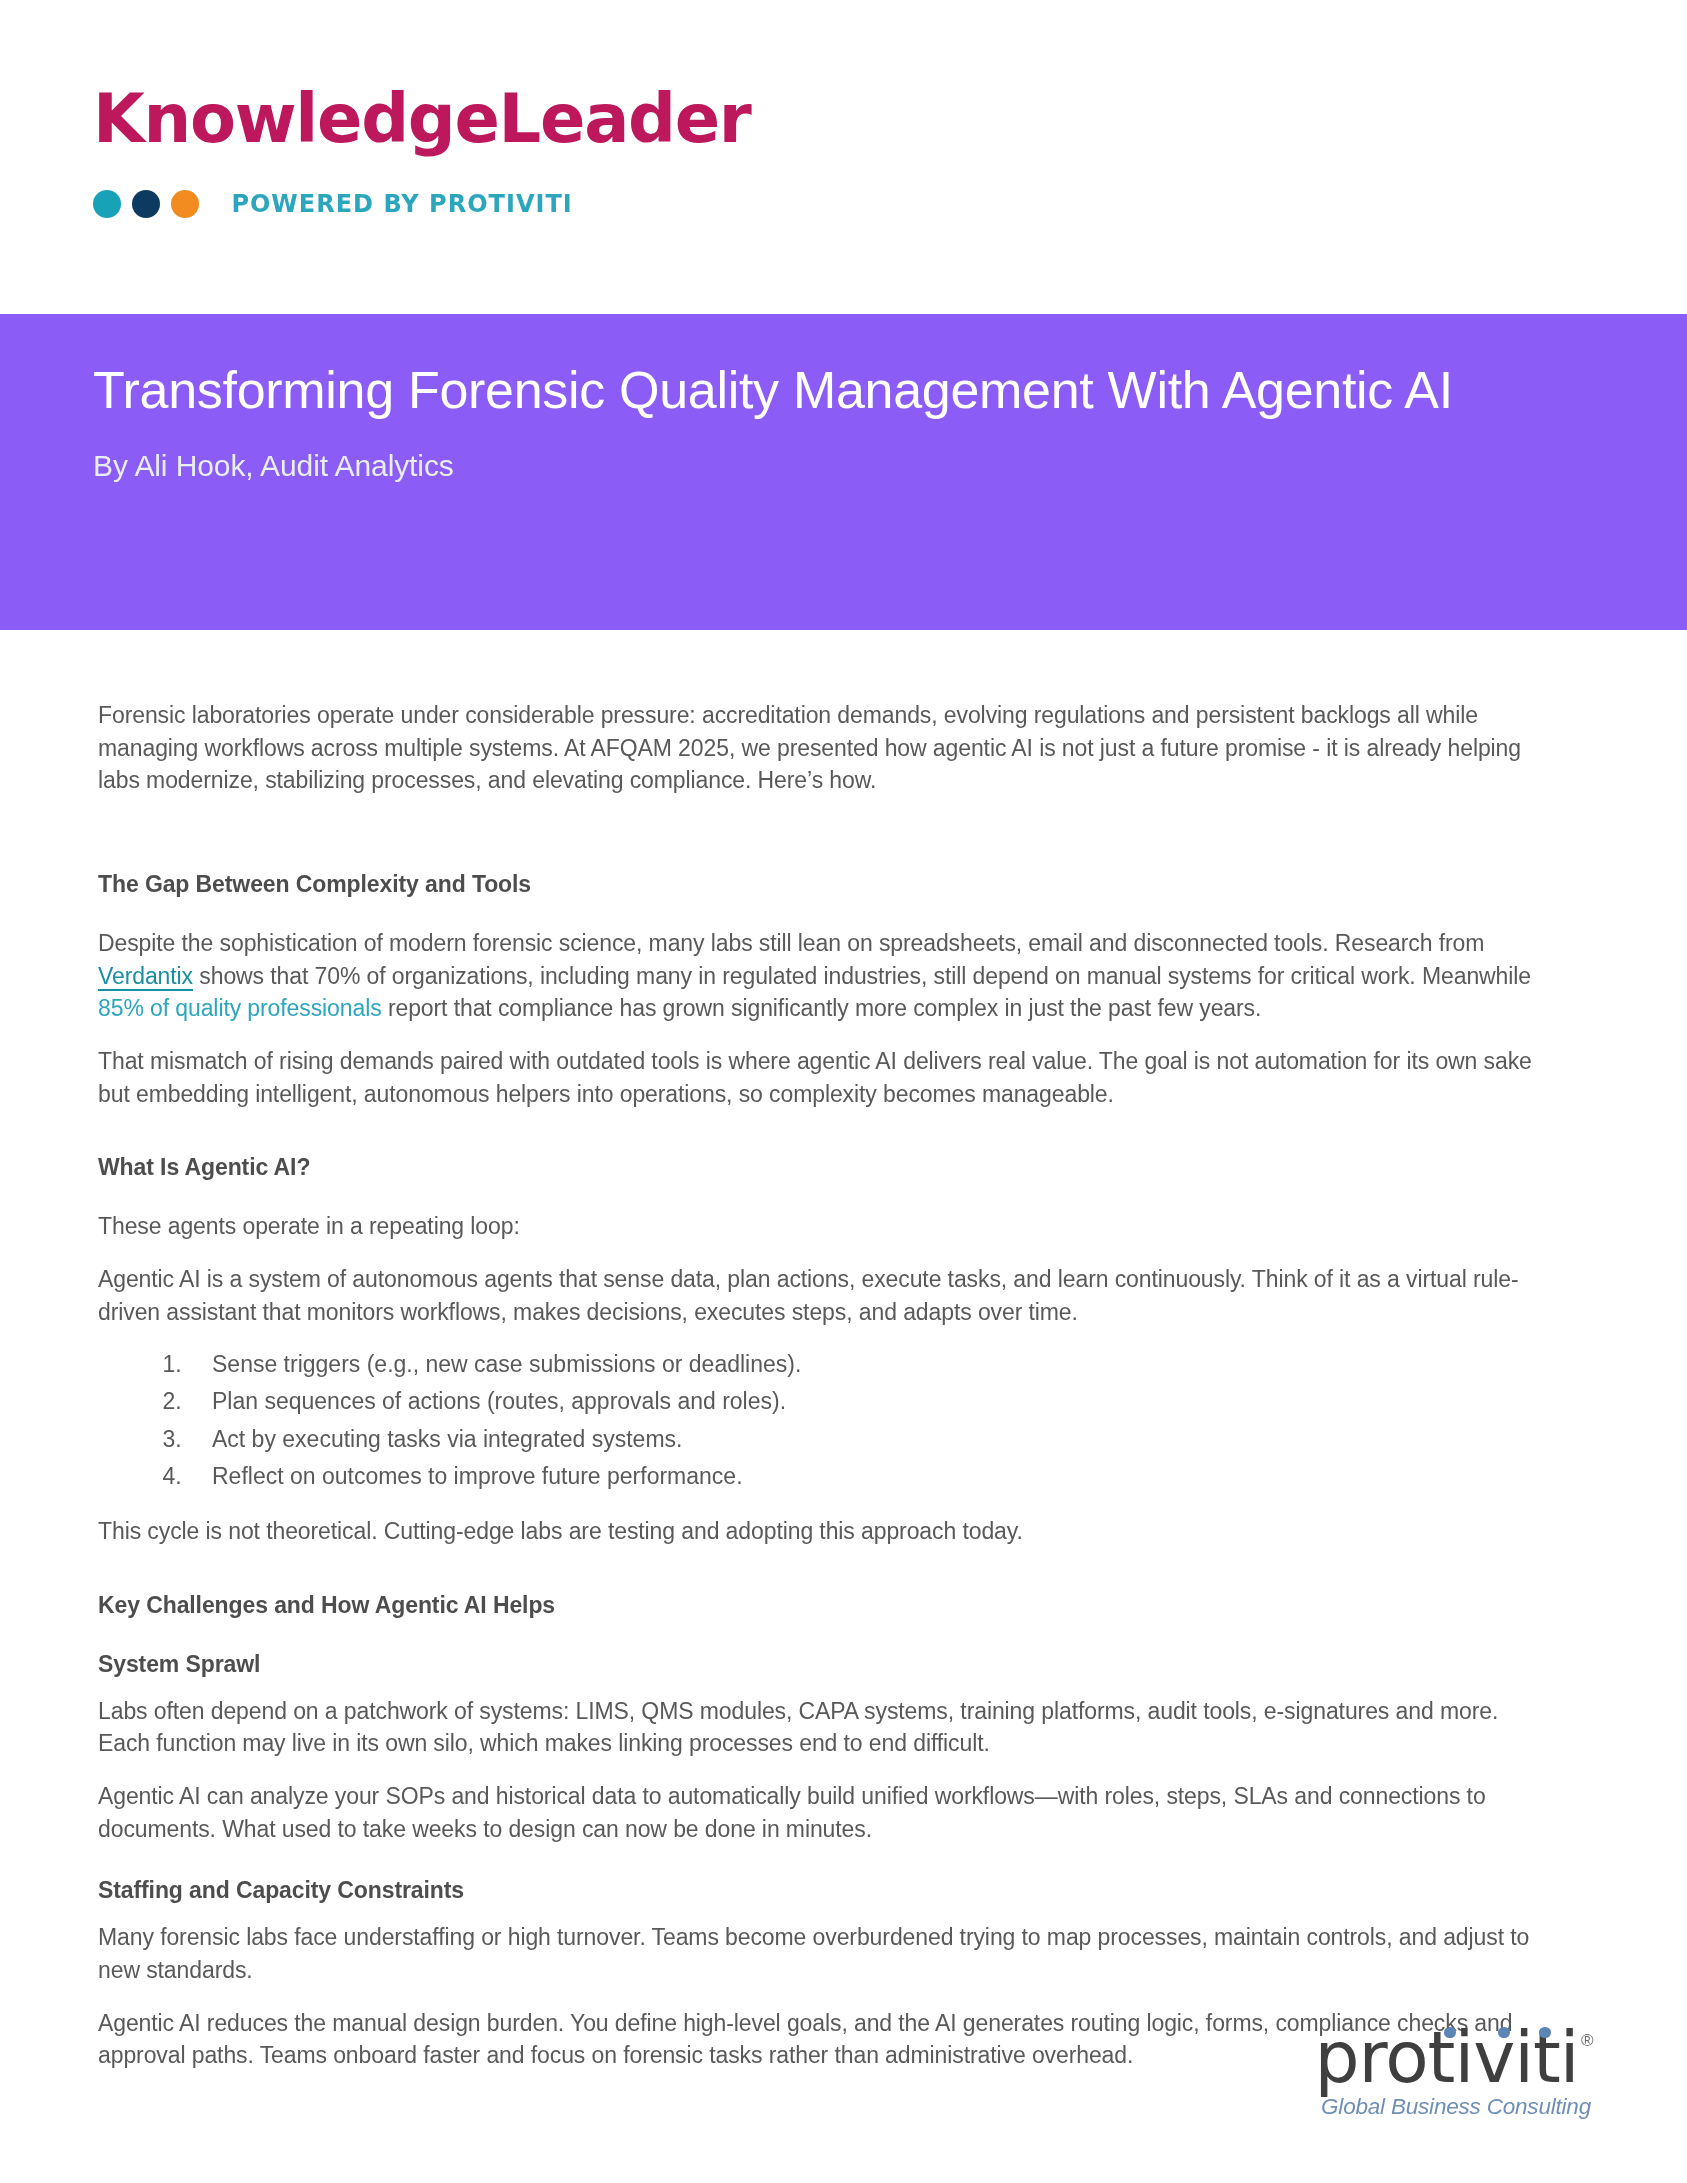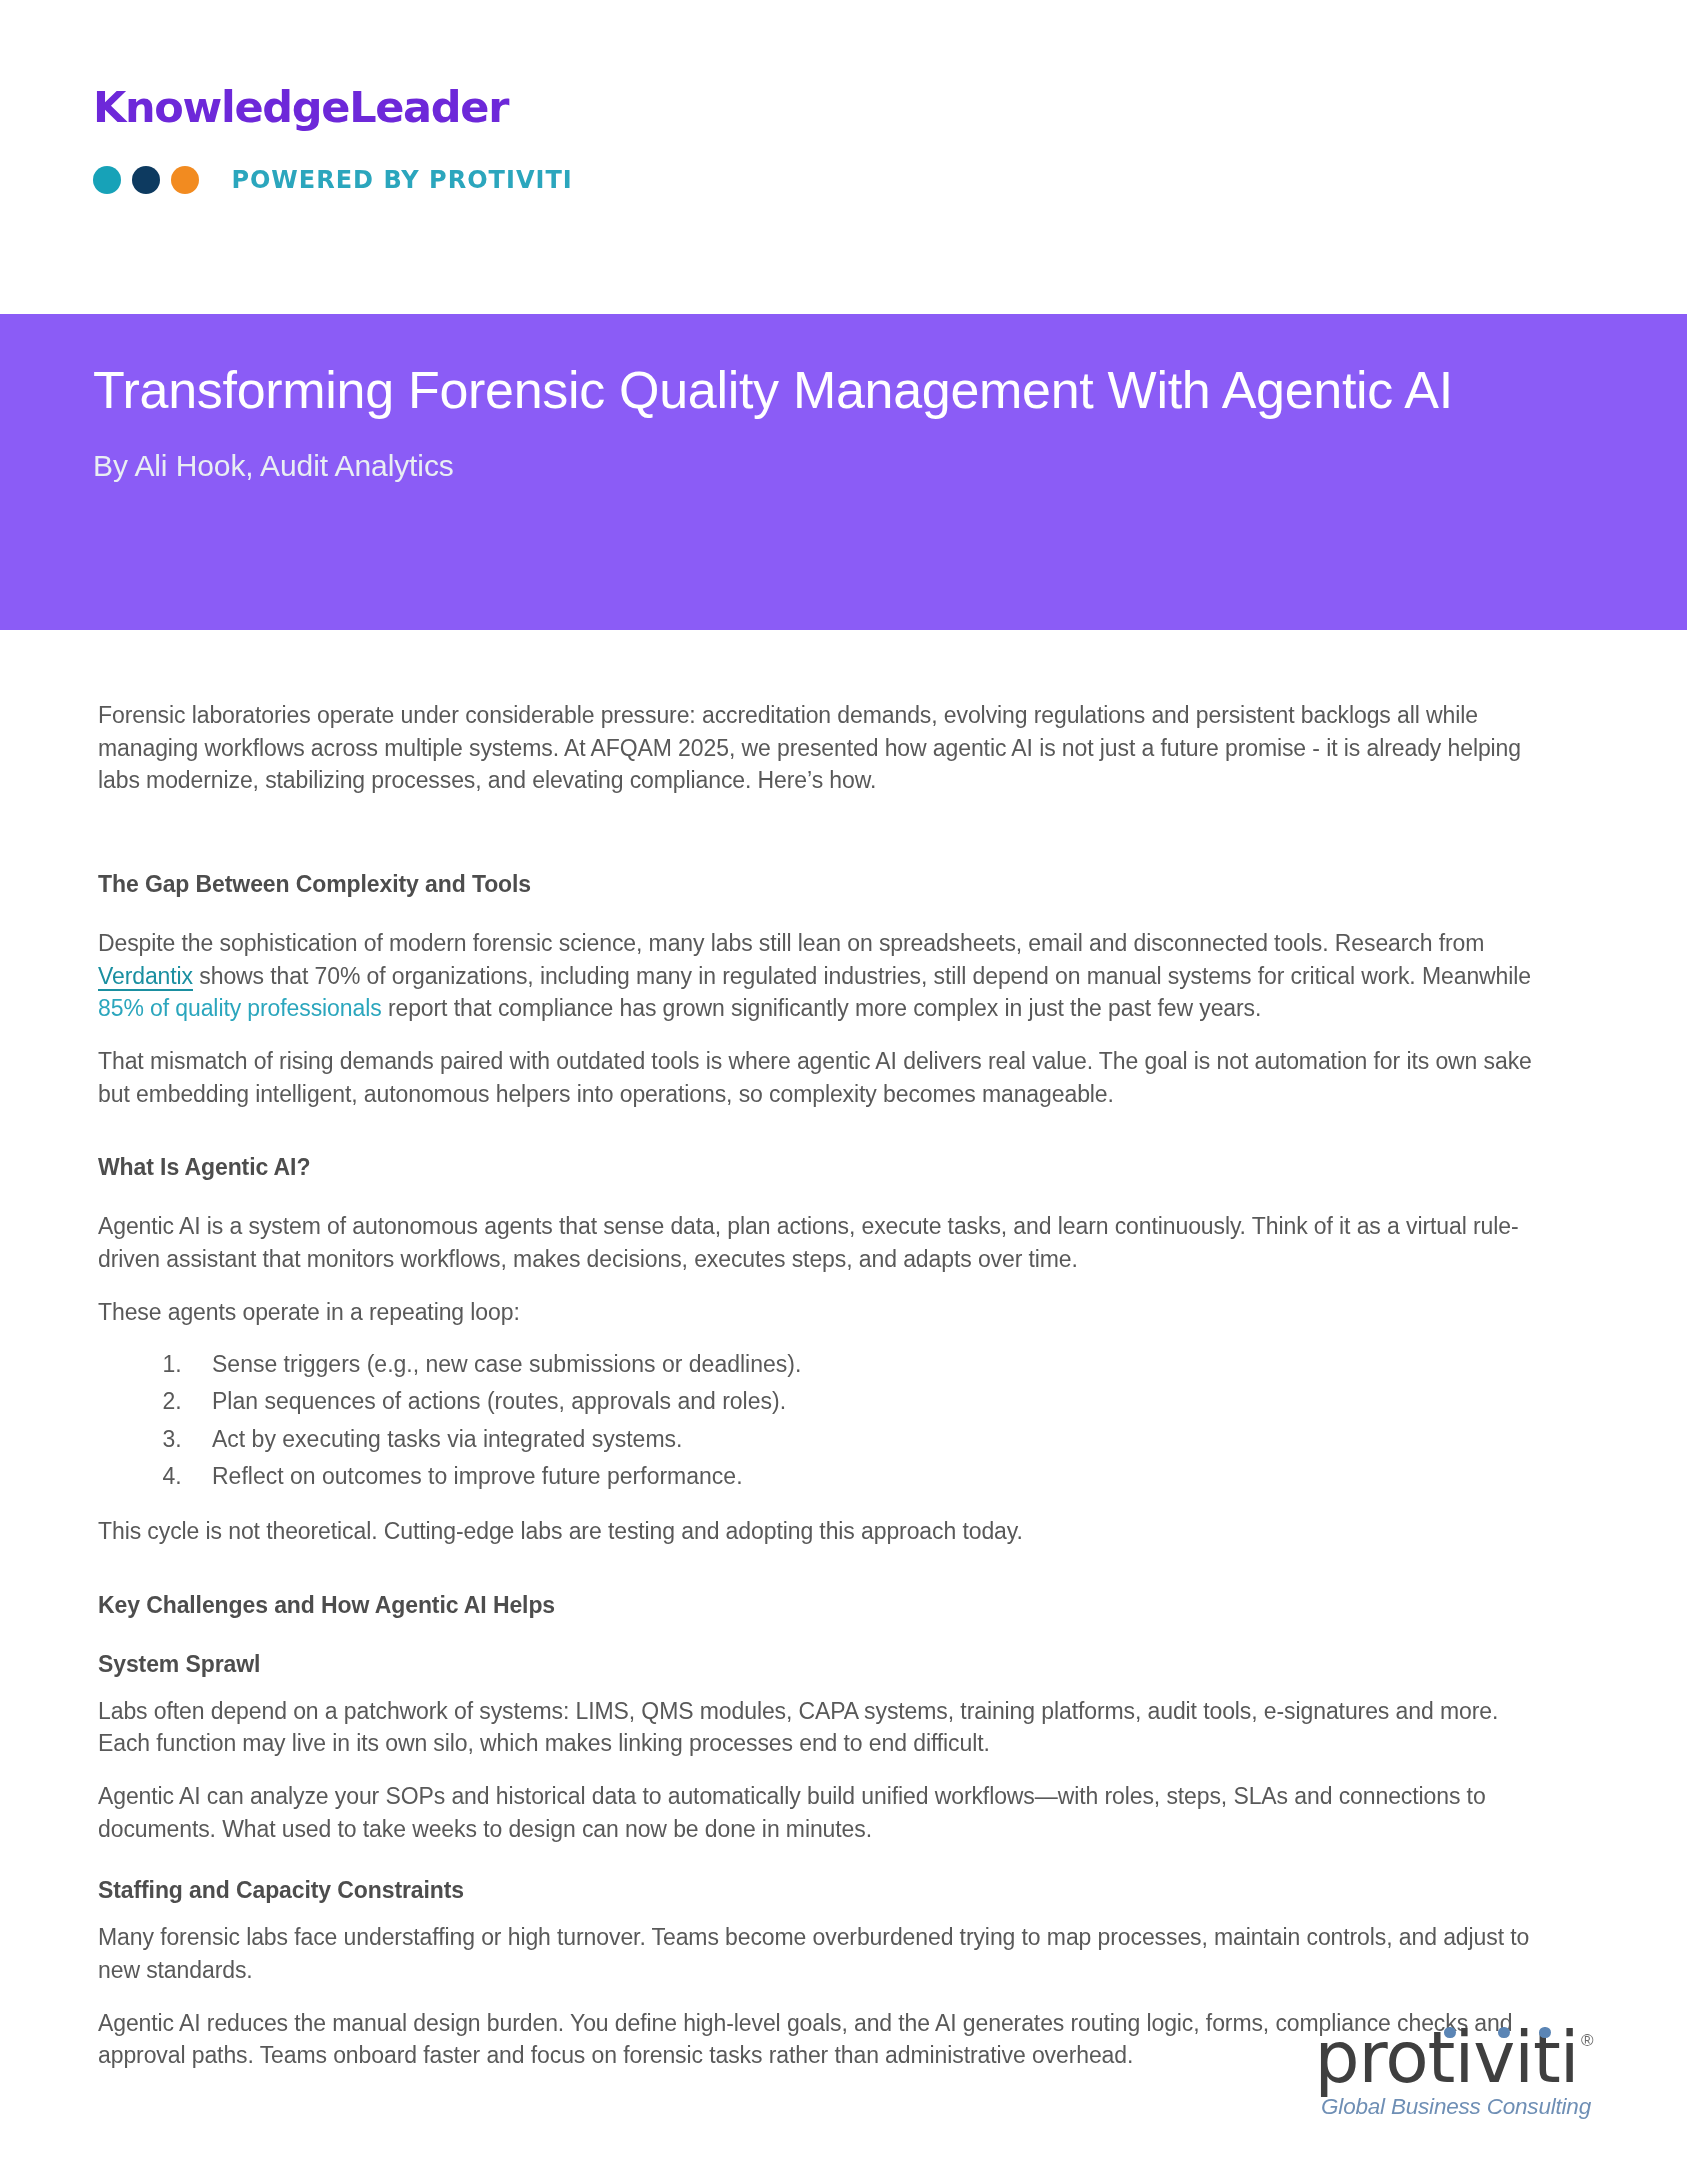--- a/index.html
+++ b/index.html
@@ -17,24 +17,24 @@
   }
 
   
   .masthead {
     padding: 86px 0 0 93px;
     height: 314px;
     background: #ffffff;
   }
   .brand-wordmark {
     font-family: "DejaVu Sans", sans-serif;
-    font-size: 43px;
+    font-size: 67px;
     font-weight: 700;
     letter-spacing: -1.3px;
-    color: #6d28d9;
+    color: #be185d;
     line-height: 1;
     margin: 0;
     white-space: nowrap;
   }
   .brand-sub {
     margin-top: 37px;
     display: flex;
     align-items: center;
     gap: 0;
   }
@@ -203,22 +203,22 @@
 
 <main class="article">
 
   <p>Forensic laboratories operate under considerable pressure: accreditation demands, evolving regulations and persistent backlogs all while managing workflows across multiple systems. At AFQAM 2025, we presented how agentic AI is not just a future promise - it is already helping labs modernize, stabilizing processes, and elevating compliance. Here’s how.</p>
 
   <h2 class="section-head first">The Gap Between Complexity and Tools</h2>
   <p><span>Despite the sophistication of modern forensic science, many labs still lean on spreadsheets, email and disconnected tools. Research from </span><a class="link-underline" href="#">Verdantix</a><span> shows that 70% of organizations, including many in regulated industries, still depend on manual systems for critical work. Meanwhile </span><a class="link-plain" href="#">85% of quality professionals</a><span> report that compliance has grown significantly more complex in just the past few years.</span></p>
   <p>That mismatch of rising demands paired with outdated tools is where agentic AI delivers real value. The goal is not automation for its own sake but embedding intelligent, autonomous helpers into operations, so complexity becomes manageable.</p>
 
   <h2 class="section-head">What Is Agentic AI?</h2>
+  <p>These agents operate in a repeating loop:</p>
   <p>Agentic AI is a system of autonomous agents that sense data, plan actions, execute tasks, and learn continuously. Think of it as a virtual rule-driven assistant that monitors workflows, makes decisions, executes steps, and adapts over time.</p>
-  <p>These agents operate in a repeating loop:</p>
   <ol class="loop-list">
     <li>Sense triggers (e.g., new case submissions or deadlines).</li>
     <li>Plan sequences of actions (routes, approvals and roles).</li>
     <li>Act by executing tasks via integrated systems.</li>
     <li>Reflect on outcomes to improve future performance.</li>
   </ol>
   <p>This cycle is not theoretical. Cutting-edge labs are testing and adopting this approach today.</p>
 
   <h2 class="section-head">Key Challenges and How Agentic AI Helps</h2>
 

